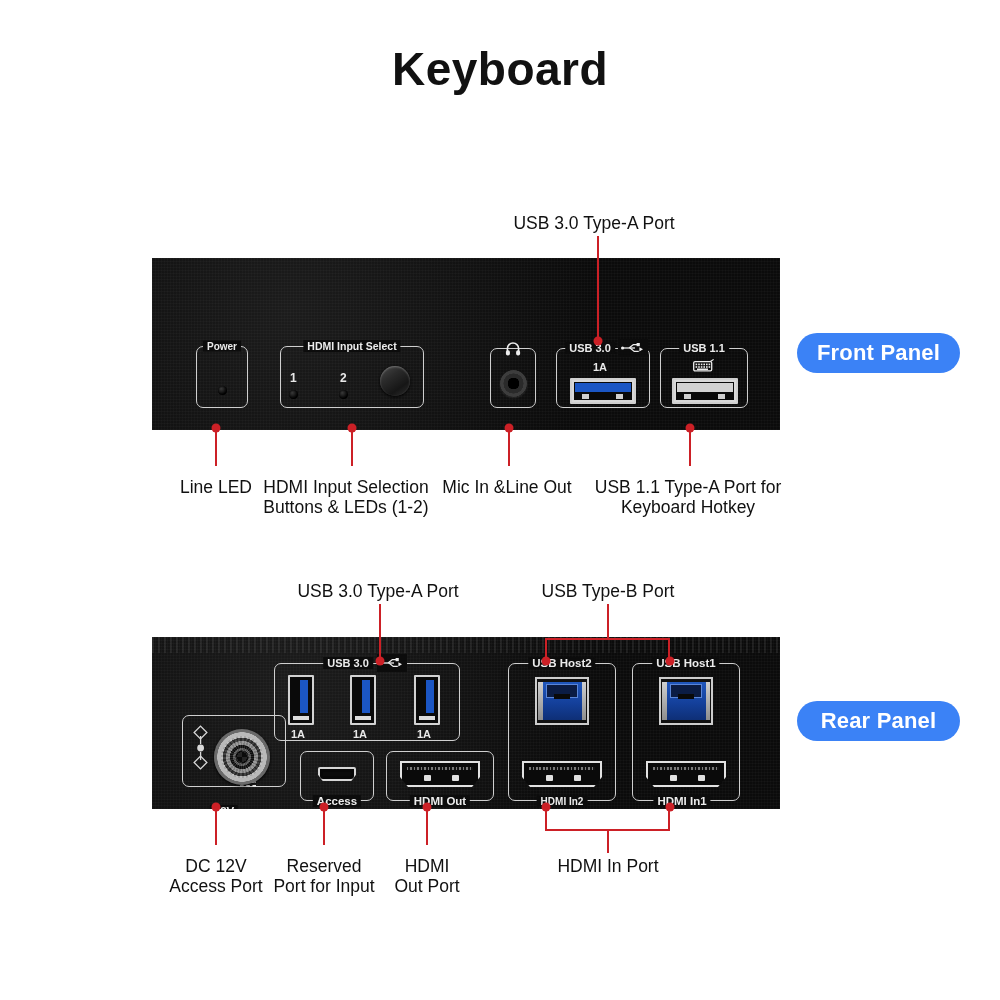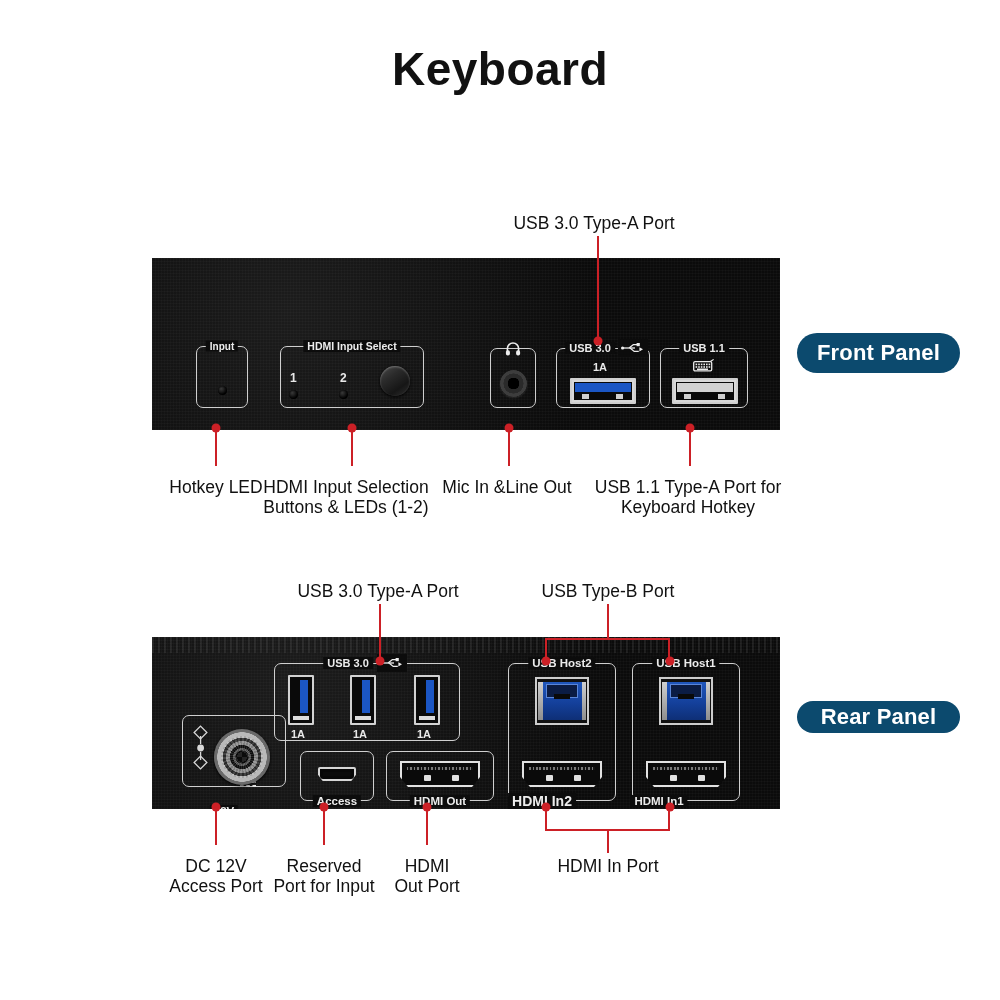--- a/index.html
+++ b/index.html
@@ -207,40 +207,40 @@
   .clabel{
     position:absolute;
     font-size:17.5px;color:#111;line-height:1.12;text-align:center;
     transform:translateX(-50%);
     white-space:pre-line;
   }
 
   
   .badge{
     position:absolute;
-    background:#0c4a6e;color:#fff;
+    background:#3b82f6;color:#fff;
     border-radius:24px;
     font-size:22px;font-weight:bold;
     display:flex;align-items:center;justify-content:center;
     letter-spacing:.2px;
   }
   #badge-front{left:797px;top:333px;width:163px;height:40px;}
-  #badge-rear {left:797px;top:701px;width:163px;height:32px;}
+  #badge-rear {left:797px;top:701px;width:163px;height:40px;}
 </style>
 </head>
 <body>
 
 <div id="page-title">Keyboard</div>
 
 <div class="panel" id="front-panel">
   <div class="grain"></div>
 
 
   <div class="bracket" style="left:44px;top:88px;width:52px;height:62px;"></div>
-  <div class="bracket-label" style="left:70px;top:88px;font-size:10px;">Input</div>
+  <div class="bracket-label" style="left:70px;top:88px;font-size:10px;">Power</div>
   <div class="led" style="left:66px;top:128px;"></div>
 
   <div class="bracket" style="left:128px;top:88px;width:144px;height:62px;"></div>
   <div class="bracket-label" style="left:200px;top:88px;font-size:10.5px;">HDMI Input Select</div>
 
   <div class="sk" style="left:138px;top:114px;font-size:12px;">1</div>
   <div class="led" style="left:137px;top:132px;"></div>
 
   <div class="sk" style="left:188px;top:114px;font-size:12px;">2</div>
   <div class="led" style="left:187px;top:132px;"></div>
@@ -379,37 +379,37 @@
   <div class="bracket" style="left:234px;top:114px;width:108px;height:50px;"></div>
   <div class="bracket-label" style="left:288px;top:164px;font-size:11.5px;">HDMI Out</div>
   <div class="hdmi" style="left:248px;top:124px;width:80px;height:26px;">
     <div class="strip"></div>
     <div class="nub" style="left:22px;"></div>
     <div class="nub" style="left:50px;"></div>
   </div>
 
   <div class="bracket" style="left:356px;top:26px;width:108px;height:138px;"></div>
   <div class="bracket-label" style="left:410px;top:26px;font-size:11.5px;">USB Host2</div>
-  <div class="bracket-label" style="left:390px;top:164px;font-size:14px;">HDMI In2</div>
+  <div class="bracket-label" style="left:410px;top:164px;font-size:10px;">HDMI In2</div>
   <div class="usb-b" style="left:383px;top:40px;width:54px;height:48px;">
     <div class="shell"></div>
       <div class="cap"></div>
       <div class="dots"></div>
     <div class="rail-l"></div>
       <div class="rail-r"></div>
   </div>
   <div class="hdmi" style="left:370px;top:124px;width:80px;height:26px;">
     <div class="strip"></div>
     <div class="nub" style="left:22px;"></div>
     <div class="nub" style="left:50px;"></div>
   </div>
 
   <div class="bracket" style="left:480px;top:26px;width:108px;height:138px;"></div>
   <div class="bracket-label" style="left:534px;top:26px;font-size:11.5px;">USB Host1</div>
-  <div class="bracket-label" style="left:507px;top:164px;font-size:11.5px;">HDMI In1</div>
+  <div class="bracket-label" style="left:530px;top:164px;font-size:11.5px;">HDMI In1</div>
   <div class="usb-b" style="left:507px;top:40px;width:54px;height:48px;">
     <div class="shell"></div>
       <div class="cap"></div>
       <div class="dots"></div>
     <div class="rail-l"></div>
       <div class="rail-r"></div>
   </div>
   <div class="hdmi" style="left:494px;top:124px;width:80px;height:26px;">
     <div class="strip"></div>
     <div class="nub" style="left:22px;"></div>
@@ -419,21 +419,21 @@
 
 <div class="badge" id="badge-front">Front Panel</div>
 <div class="badge" id="badge-rear">Rear Panel</div>
 
 <div class="cline" style="left:597px;top:236px;width:2.4px;height:106px;"></div>
 <div class="cdot" style="left:598px;top:341px;"></div>
 <div class="clabel" style="left:594px;top:214px;">USB 3.0 Type-A Port</div>
 
 <div class="cdot" style="left:216px;top:428px;"></div>
 <div class="cline" style="left:215px;top:428px;width:2.4px;height:38px;"></div>
-<div class="clabel" style="left:216px;top:478px;">Hotkey LED</div>
+<div class="clabel" style="left:216px;top:478px;">Line LED</div>
 
 <div class="cdot" style="left:352px;top:428px;"></div>
 <div class="cline" style="left:351px;top:428px;width:2.4px;height:38px;"></div>
 <div class="clabel" style="left:346px;top:478px;">HDMI Input Selection
 Buttons &amp; LEDs (1-2)</div>
 
 <div class="cdot" style="left:509px;top:428px;"></div>
 <div class="cline" style="left:508px;top:428px;width:2.4px;height:38px;"></div>
 <div class="clabel" style="left:507px;top:478px;">Mic In &amp;Line Out</div>
 

